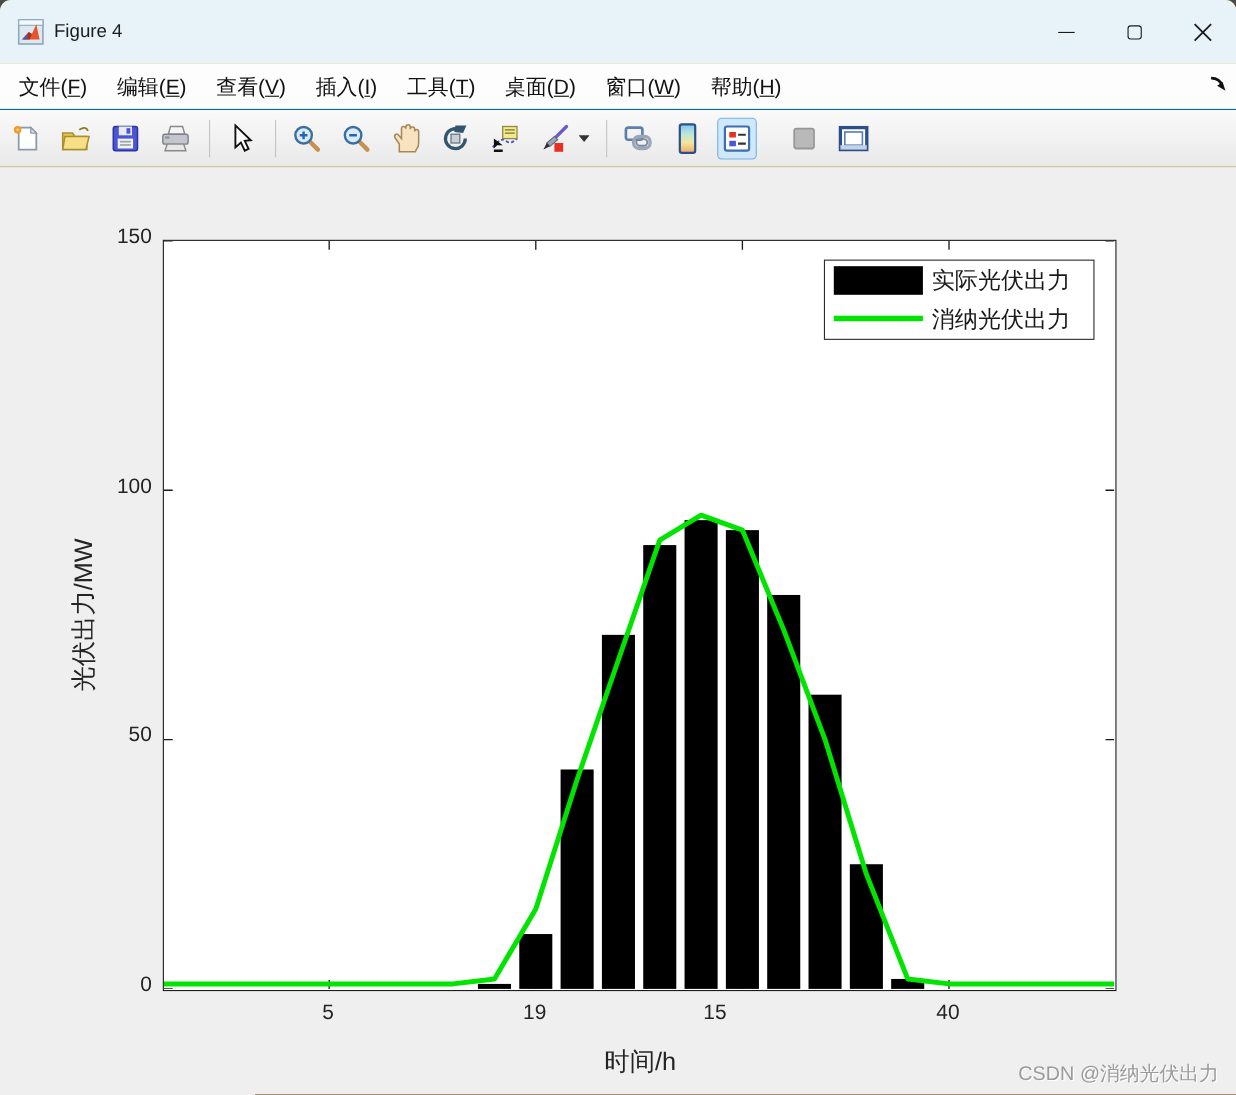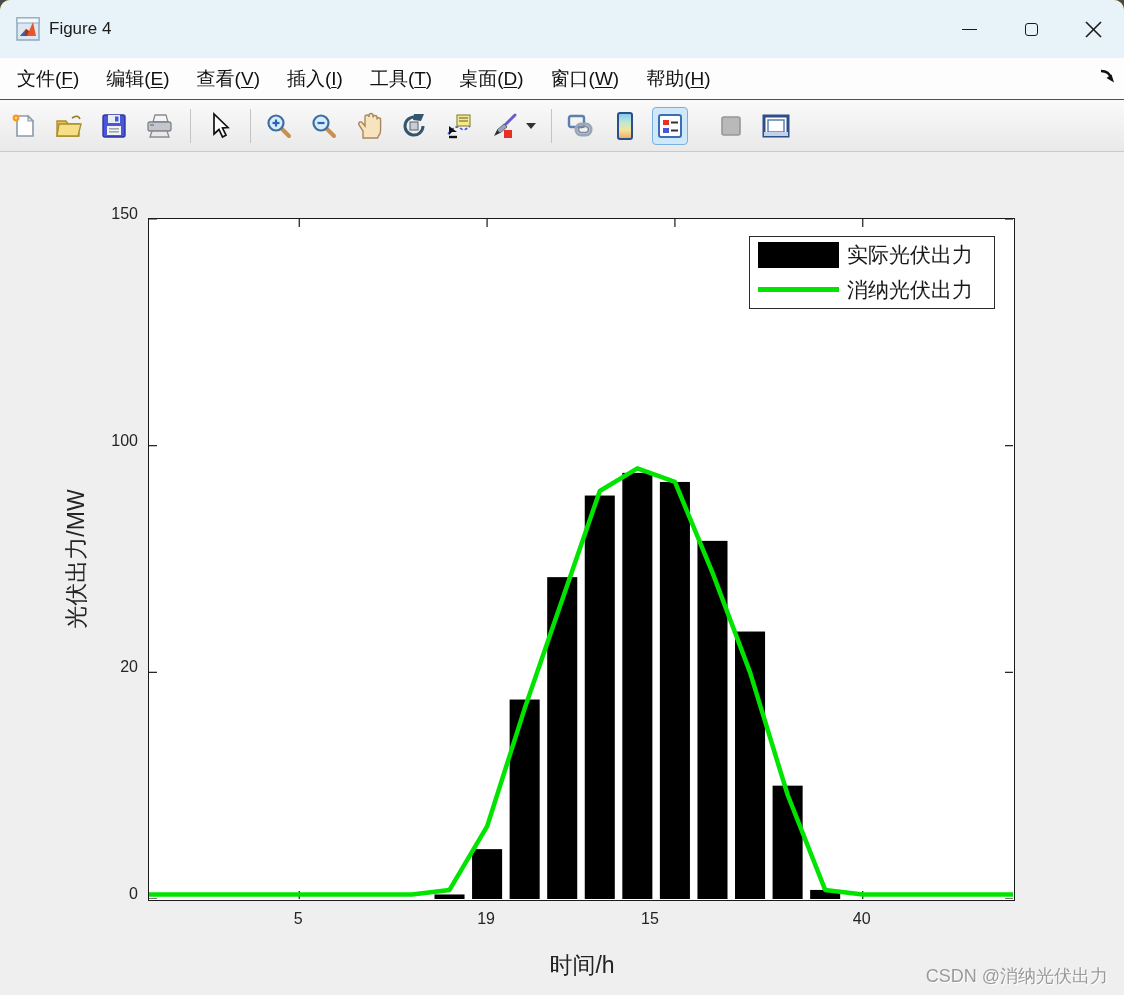--- a/index.html
+++ b/index.html
@@ -26,21 +26,21 @@
   .tbtn { width:36px; height:38px; display:flex; align-items:center; justify-content:center; margin-right:9px; border-radius:4px; }
   .tbtn.small { width:15px; margin-left:-8px; }
   .tbtn.active { background:#cfe8fb; border:1px solid #7ab0dd; }
   .tsep { width:1px; height:34px; background:#c4c4c4; margin:0 10px 0 4px; }
   .tgap { width:16px; }
 
   
   .figure-area { position:relative; height:843px; background:#efefef; }
   .plot-box { position:absolute; left:148px; top:66px; width:867px; height:683px; background:#ffffff; border:1.5px solid #1a1a1a; }
   .plot-box svg { position:absolute; left:0; top:0; }
-  .ticklabel { position:absolute; font-size:16px; color:#242424; }
+  .ticklabel { position:absolute; font-size:19px; color:#242424; }
   .ylab { width:70px; text-align:right; }
   .xlab { width:70px; text-align:center; }
   .axis-ylabel { position:absolute; left:76px; top:407px; transform:translate(-50%,-50%) rotate(-90deg); font-size:23px; color:#242424; white-space:nowrap; }
   .axis-xlabel { position:absolute; left:582px; top:798px; transform:translateX(-50%); font-size:23px; color:#242424; white-space:nowrap; }
 
   
   .legend { position:absolute; left:749px; top:84px; width:246px; height:73px; background:#fff; border:1px solid #2a2a2a; display:flex; flex-direction:column; justify-content:center; gap:6px; padding:4px 0; }
   .lg-row { display:flex; align-items:center; height:30px; }
   .lg-swatch-bar { width:81px; height:26px; background:#000; margin-left:8px; }
   .lg-swatch-line { width:81px; height:5px; margin-left:8px; }
@@ -261,21 +261,21 @@
           <rect x="510.88695652173914" y="262.9333333333334" width="30.05217391304348" height="417.0666666666666" fill="#000000"></rect>
           <rect x="548.4521739130435" y="321.8666666666667" width="30.05217391304348" height="358.1333333333333" fill="#000000"></rect>
           <rect x="586.0173913043477" y="412.53333333333336" width="30.05217391304348" height="267.46666666666664" fill="#000000"></rect>
           <rect x="623.5826086956521" y="566.6666666666666" width="30.05217391304348" height="113.33333333333337" fill="#000000"></rect>
           <rect x="661.1478260869565" y="670.9333333333333" width="30.05217391304348" height="9.06666666666672" fill="#000000"></rect>
           <polyline points="0,675.4666666666667 37.565217391304344,675.4666666666667 75.13043478260869,675.4666666666667 112.69565217391305,675.4666666666667 150.26086956521738,675.4666666666667 187.82608695652172,675.4666666666667 225.3913043478261,675.4666666666667 262.95652173913044,675.4666666666667 300.52173913043475,670.9333333333333 338.0869565217391,607.4666666666667 375.65217391304344,489.6 413.2173913043478,380.8 450.7826086956522,272 488.3478260869565,249.33333333333337 525.9130434782609,262.9333333333334 563.4782608695652,353.6 601.0434782608695,453.33333333333337 638.6086956521739,575.7333333333333 676.1739130434783,670.9333333333333 713.7391304347826,675.4666666666667 751.3043478260869,675.4666666666667 788.8695652173913,675.4666666666667 826.4347826086956,675.4666666666667 864,675.4666666666667" fill="none" stroke="#00e400" stroke-width="4.5" stroke-linejoin="round"></polyline>
         </svg>
     </div>
     <div id="tick-layer">
         <div class="ticklabel ylab" style="left: 68px; top: 733px;">0</div>
-        <div class="ticklabel ylab" style="left: 68px; top: 506.333px;">20</div>
+        <div class="ticklabel ylab" style="left: 68px; top: 506.333px;">50</div>
         <div class="ticklabel ylab" style="left: 68px; top: 279.667px;">100</div>
         <div class="ticklabel ylab" style="left: 68px; top: 53px;">150</div>
         <div class="ticklabel xlab" style="left: 263.261px; top: 758px;">5</div>
         <div class="ticklabel xlab" style="left: 451.087px; top: 758px;">19</div>
         <div class="ticklabel xlab" style="left: 615px; top: 758px;">15</div>
         <div class="ticklabel xlab" style="left: 826.739px; top: 758px;">40</div>
       </div>
 
     <div class="axis-ylabel">光伏出力/MW</div>
     <div class="axis-xlabel">时间/h</div>

